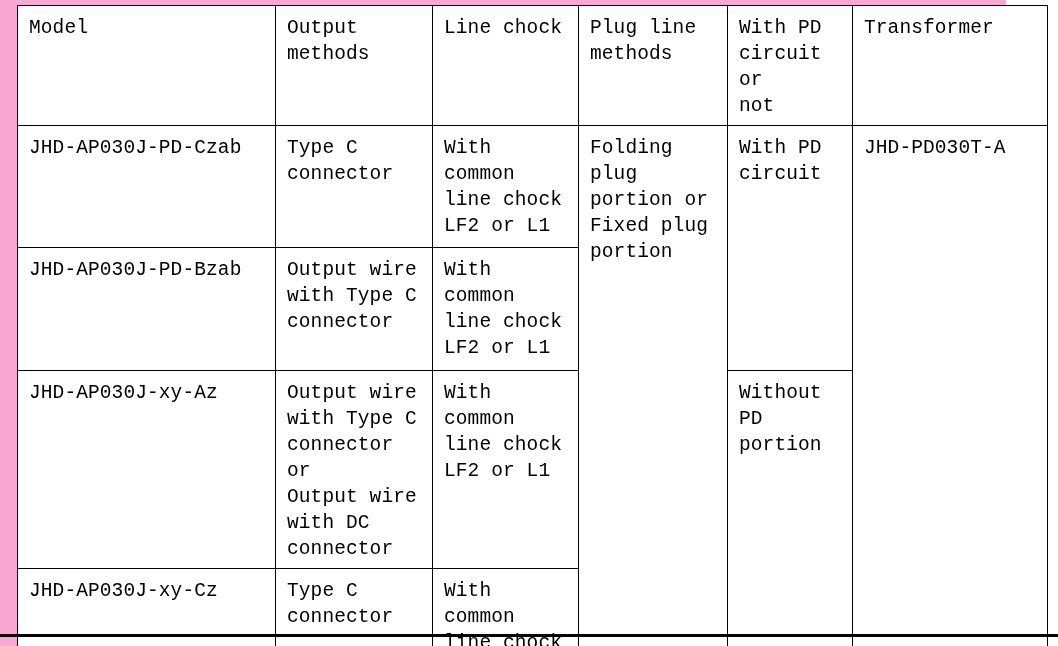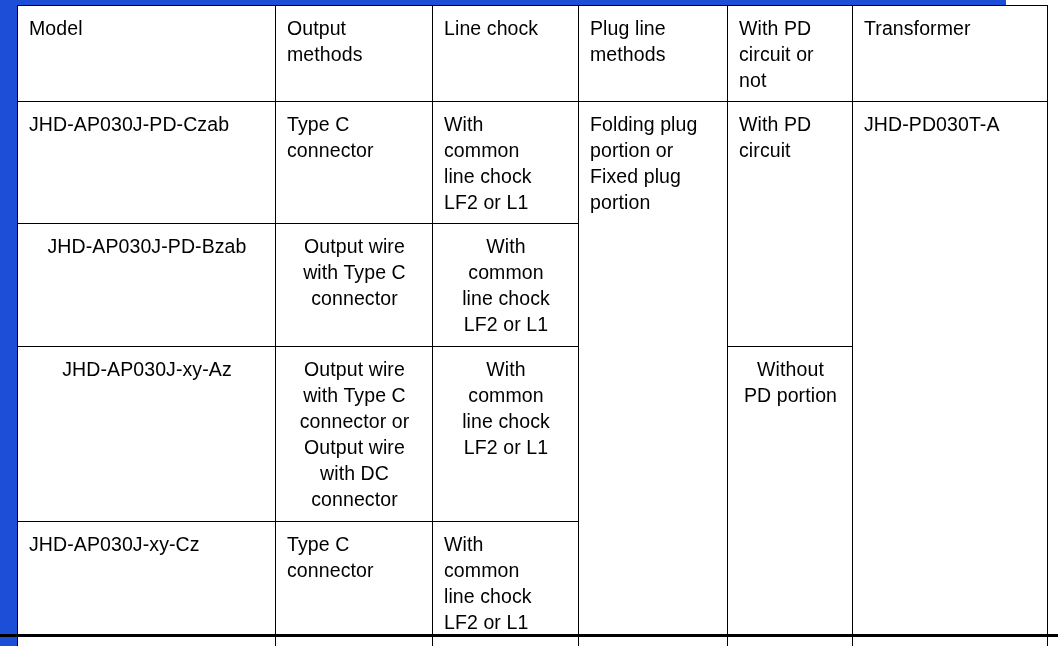--- a/index.html
+++ b/index.html
@@ -13,21 +13,22 @@
     height: 646px;
     font-family: "Liberation Sans", sans-serif;
     color: #000000;
     overflow: hidden;
   }
 
   #page {
     position: relative;
     width: 1006px;
     height: 646px;
-    background: #1d4ed8;
+    background: #f9a8d4;
+    font-family: Liberation Mono, monospace;
   }
 
   
   table.spec-table {
     position: absolute;
     left: 17px;
     top: 5px;
     width: 1030px;
     border-collapse: collapse;
     table-layout: fixed;
@@ -49,22 +50,22 @@
   col.c-model        { width: 258px; }
   col.c-output       { width: 157px; }
   col.c-chock        { width: 146px; }
   col.c-plug         { width: 149px; }
   col.c-pd           { width: 125px; }
   col.c-transformer  { width: 195px; }
 
   
   tr.row-header td   { height: 80px; }
   tr.row-1 td        { height: 106px; }
-  tr.row-2 td        { height: 107px; text-align: center; }
-  tr.row-3 td        { height: 159px; text-align: center; }
+  tr.row-2 td        { height: 107px; }
+  tr.row-3 td        { height: 159px; }
   tr.row-4 td        { height: 119px; }
 
   .cell-text {
     display: block;
     white-space: pre-line;
   }
 
   
   .bottom-rule {
     position: absolute;

